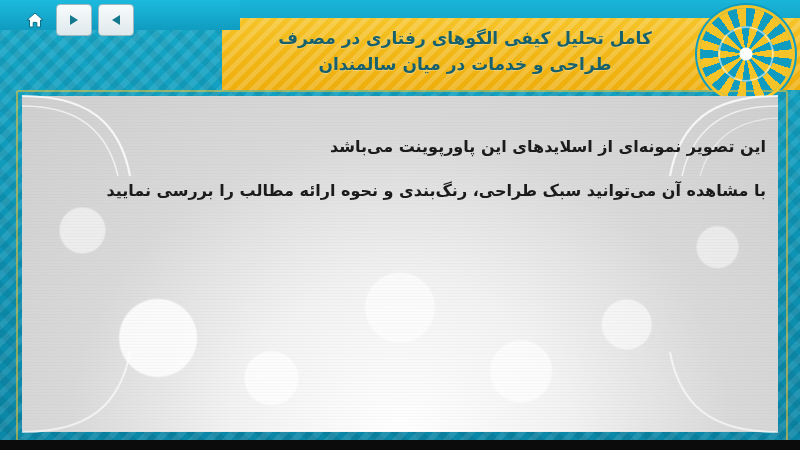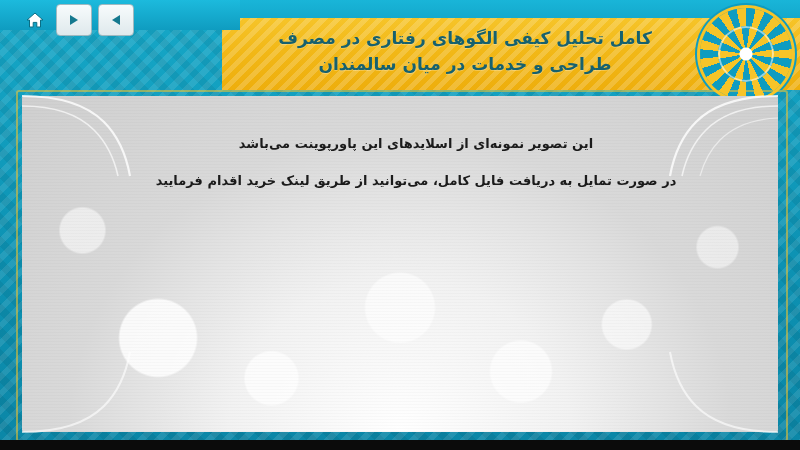--- a/index.html
+++ b/index.html
@@ -123,23 +123,23 @@
     border:1px solid #9fb9c0;
     display:flex;align-items:center;justify-content:center;
     cursor:pointer;
   }
   .nav-btn svg{display:block;}
   .nav-btn.flat{background:none;border:none;width:30px;}
 
   
   .body-text{
     position:absolute;right:34px;top:130px;width:700px;
-    direction:rtl;text-align:center;color:#1b1b1b;
+    direction:rtl;text-align:right;color:#1b1b1b;
     font-family:"DejaVu Sans", sans-serif;
-    font-size:13px;line-height:2.1;font-weight:600;
+    font-size:16px;line-height:2.1;font-weight:600;
   }
   .body-text p{margin:0 0 10px 0;}
 
   
   .keyline{
     position:absolute;left:16px;top:90px;width:768px;height:348px;
     border:2px solid rgba(246,196,41,.55);
     border-radius:3px;pointer-events:none;
   }
   .bottom-black{
@@ -201,19 +201,19 @@
       </svg>
       <svg class="corner bl" viewBox="0 0 120 86">
         <path d="M118 2 C80 2 54 10 36 28 C22 42 14 60 10 82" fill="none" stroke="#ffffff" stroke-width="2" opacity="0.7"></path>
       </svg>
     </div>
 
     <div class="keyline"></div>
 
     <div class="body-text">
       <p>این تصویر نمونه‌ای از اسلایدهای این پاورپوینت می‌باشد</p>
-      <p>در صورت تمایل به دریافت فایل کامل، می‌توانید از طریق لینک خرید اقدام فرمایید</p>
+      <p>با مشاهده آن می‌توانید سبک طراحی، رنگ‌بندی و نحوه ارائه مطالب را بررسی نمایید</p>
     </div>
 
   </div>
 
   <div class="bottom-black"></div>
 </div>
 
 </body></html>

